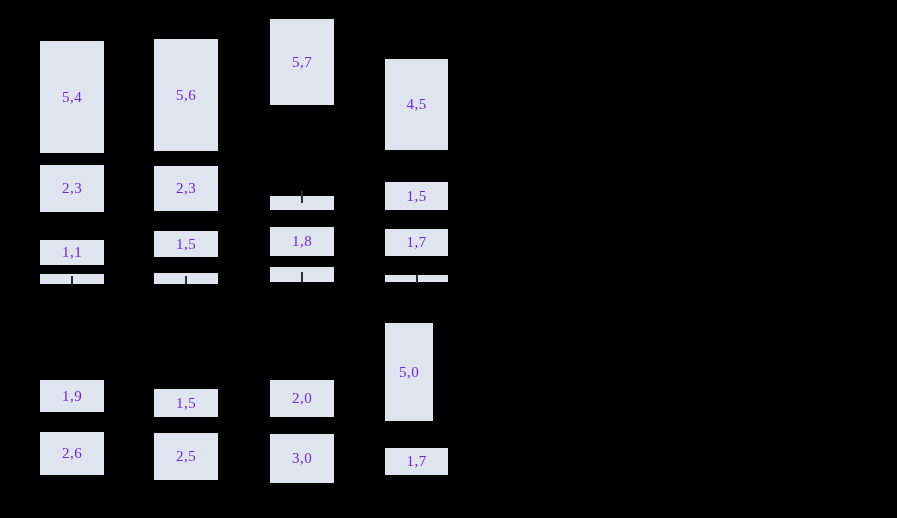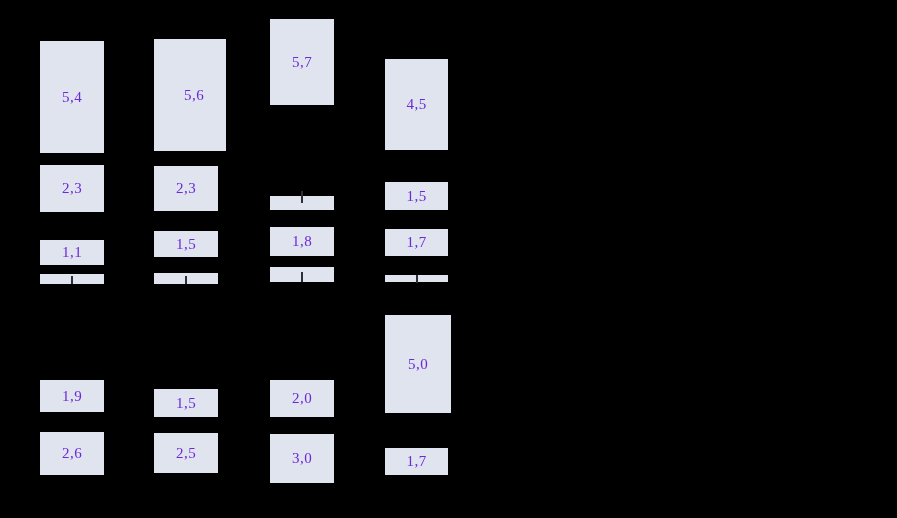--- a/index.html
+++ b/index.html
@@ -48,42 +48,42 @@
 
   <div class="seg" style="left:40px; top:41px; width:64px; height:112px;">5,4</div>
   <div class="seg" style="left:40px; top:165px; width:64px; height:47px;">2,3</div>
   <div class="seg" style="left:40px; top:240px; width:64px; height:25px;">1,1</div>
   <div class="seg thin" style="left:40px; top:274px; width:64px; height:10px;">
     <span class="tick bottom"></span>
   </div>
   <div class="seg" style="left:40px; top:380px; width:64px; height:32px;">1,9</div>
   <div class="seg" style="left:40px; top:432px; width:64px; height:43px;">2,6</div>
 
-  <div class="seg" style="left:154px; top:39px; width:64px; height:112px;padding-left:8px;">5,6</div>
+  <div class="seg" style="left:154px; top:39px; width:64px; height:112px;">5,6</div>
   <div class="seg" style="left:154px; top:166px; width:64px; height:45px;">2,3</div>
   <div class="seg" style="left:154px; top:231px; width:64px; height:26px;">1,5</div>
   <div class="seg thin" style="left:154px; top:273px; width:64px; height:11px;">
     <span class="tick bottom"></span>
   </div>
   <div class="seg" style="left:154px; top:389px; width:64px; height:28px;">1,5</div>
-  <div class="seg" style="left:154px; top:433px; width:64px; height:40px;">2,5</div>
+  <div class="seg" style="left:154px; top:433px; width:64px; height:47px;">2,5</div>
 
   <div class="seg" style="left:270px; top:19px; width:64px; height:86px;">5,7</div>
   <div class="seg thin" style="left:270px; top:196px; width:64px; height:14px;">
     <span class="tick top"></span>
   </div>
   <div class="seg" style="left:270px; top:227px; width:64px; height:29px;">1,8</div>
   <div class="seg thin" style="left:270px; top:267px; width:64px; height:15px;">
     <span class="tick bottom-tall"></span>
   </div>
   <div class="seg" style="left:270px; top:380px; width:64px; height:37px;">2,0</div>
   <div class="seg" style="left:270px; top:426px; width:64px; height:49px;margin-top:8px;">3,0</div>
 
   <div class="seg" style="left:385px; top:59px; width:63px; height:91px;">4,5</div>
   <div class="seg" style="left:385px; top:182px; width:63px; height:28px;">1,5</div>
   <div class="seg" style="left:385px; top:229px; width:63px; height:27px;">1,7</div>
   <div class="seg thin" style="left:385px; top:275px; width:63px; height:7px;">
     <span class="tick below"></span>
   </div>
-  <div class="seg" style="left:385px; top:315px; width:66px; height:98px;">5,0</div>
+  <div class="seg" style="left:385px; top:323px; width:48px; height:98px;">5,0</div>
   <div class="seg" style="left:385px; top:448px; width:63px; height:27px;">1,7</div>
 
 </div>
 
 </body></html>

